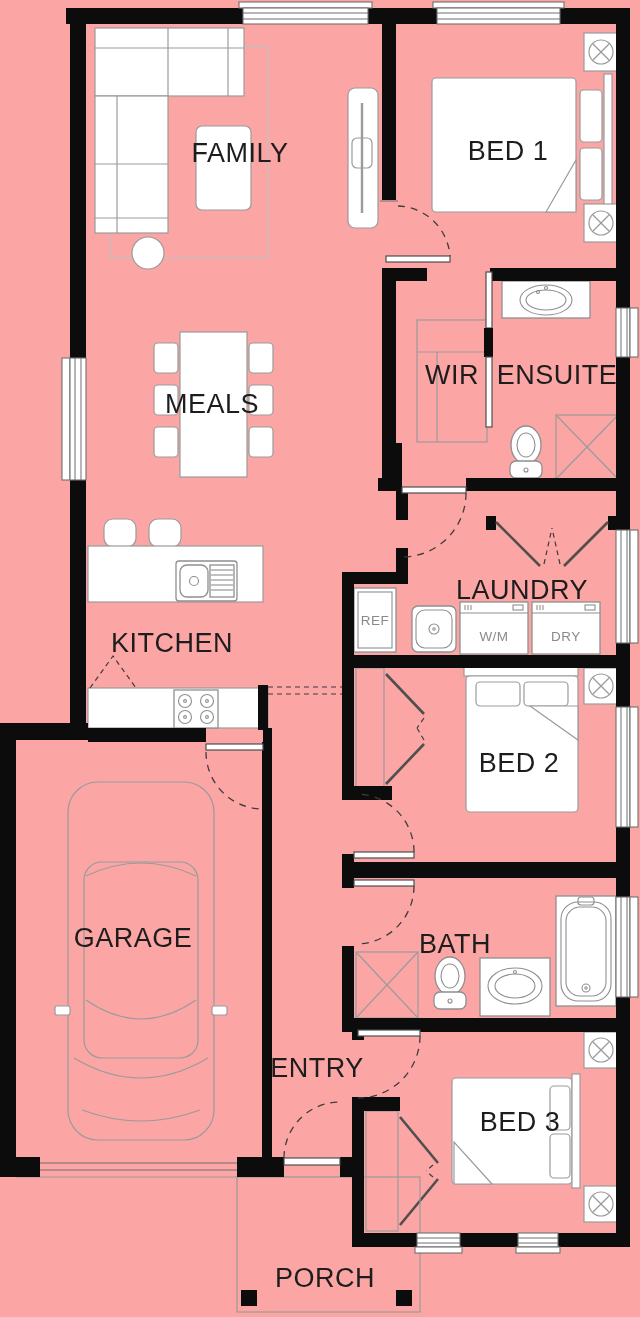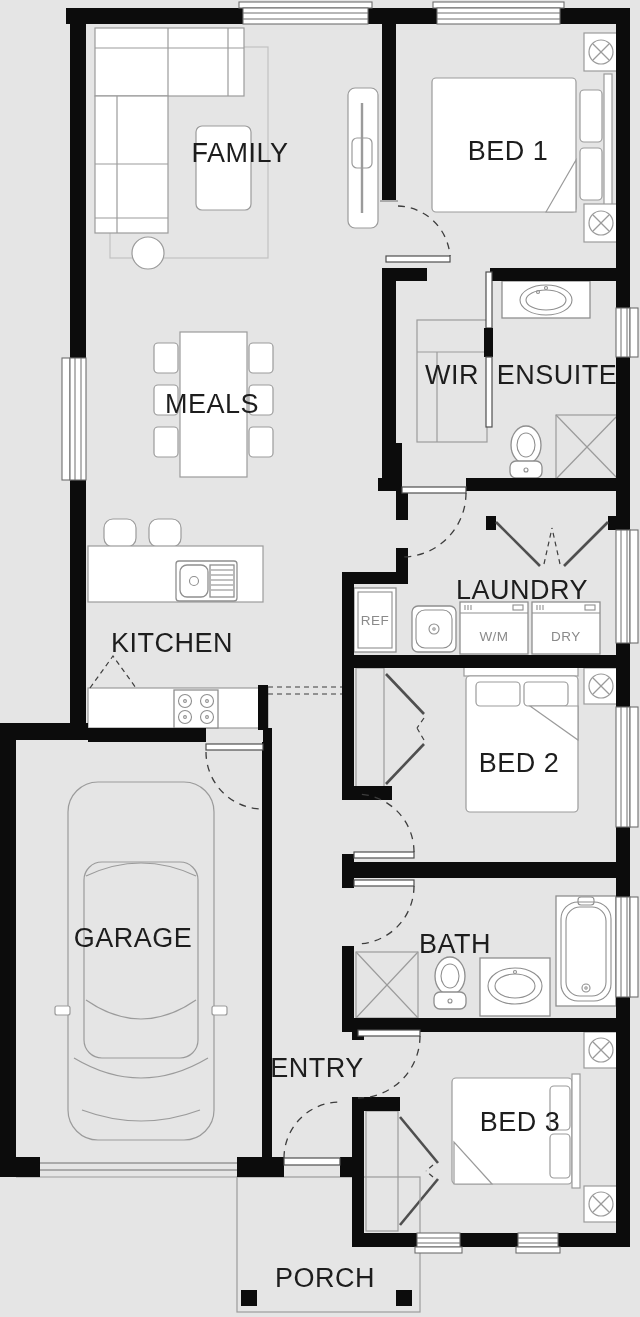--- a/index.html
+++ b/index.html
@@ -1,16 +1,16 @@
 <!DOCTYPE html>
 <html><head>
 <meta charset="utf-8">
 <style>
   html,body{margin:0;padding:0;background:#ffffff;}
-  .page{width:640px;height:1317px;position:relative;background:#e5e5e5;overflow:hidden;}
+  .page{width:640px;height:1317px;position:relative;background:#fca5a5;overflow:hidden;}
   svg{display:block;}
   .wall{fill:#0c0c0c;stroke:none;}
   .furn{fill:none;stroke:#9b9b9b;stroke-width:1.2;}
   .furnw{fill:#ffffff;stroke:#9b9b9b;stroke-width:1.2;}
   .rug{fill:none;stroke:#c2c2c2;stroke-width:1.2;}
   .fix{fill:#ffffff;stroke:#8f8f8f;stroke-width:1.3;}
   .fixl{fill:none;stroke:#8f8f8f;stroke-width:1.1;}
   .win{fill:#ffffff;stroke:#6f6f6f;stroke-width:1.1;}
   .winl{stroke:#6f6f6f;stroke-width:1;fill:none;}
   .leaf{fill:#ffffff;stroke:#4f4f4f;stroke-width:1.2;}

